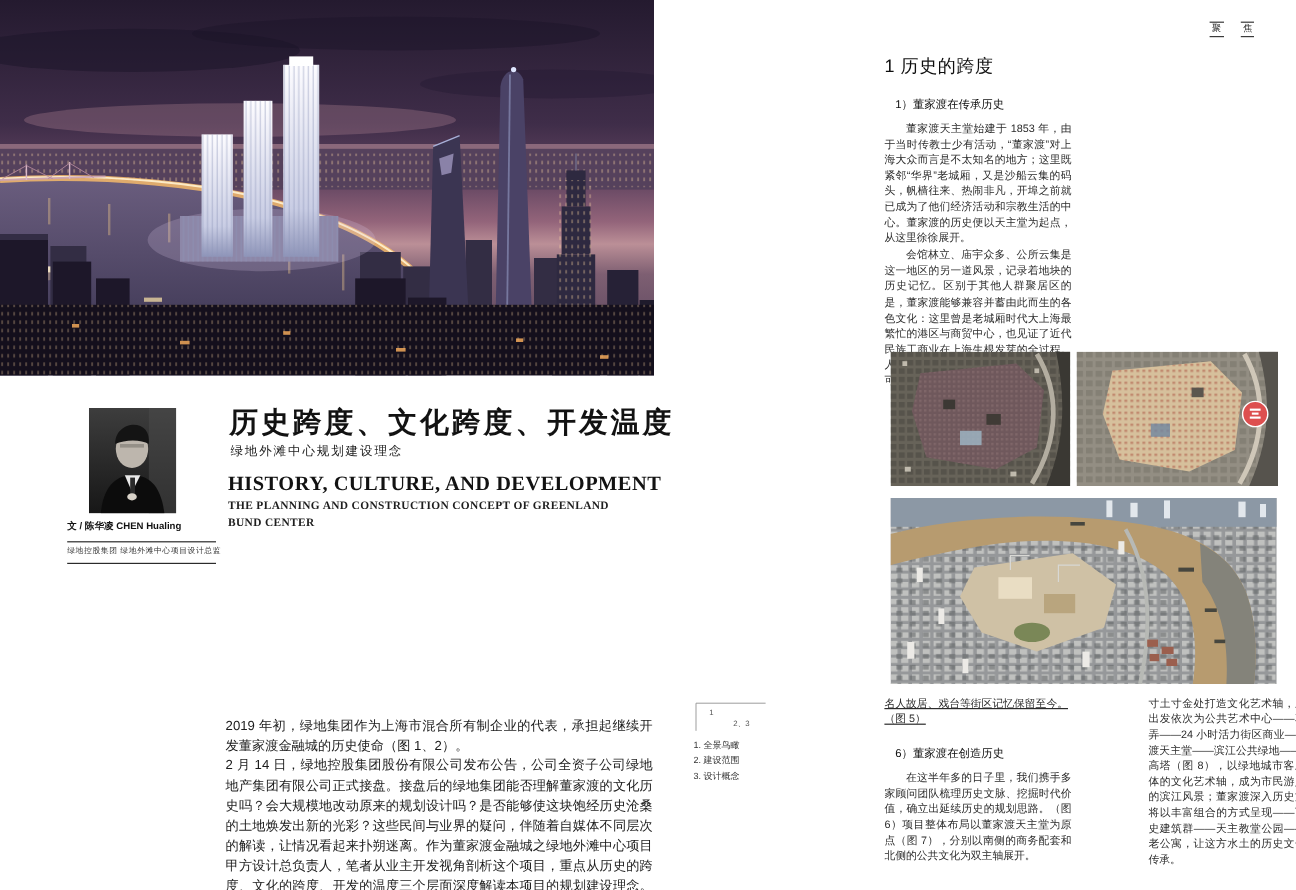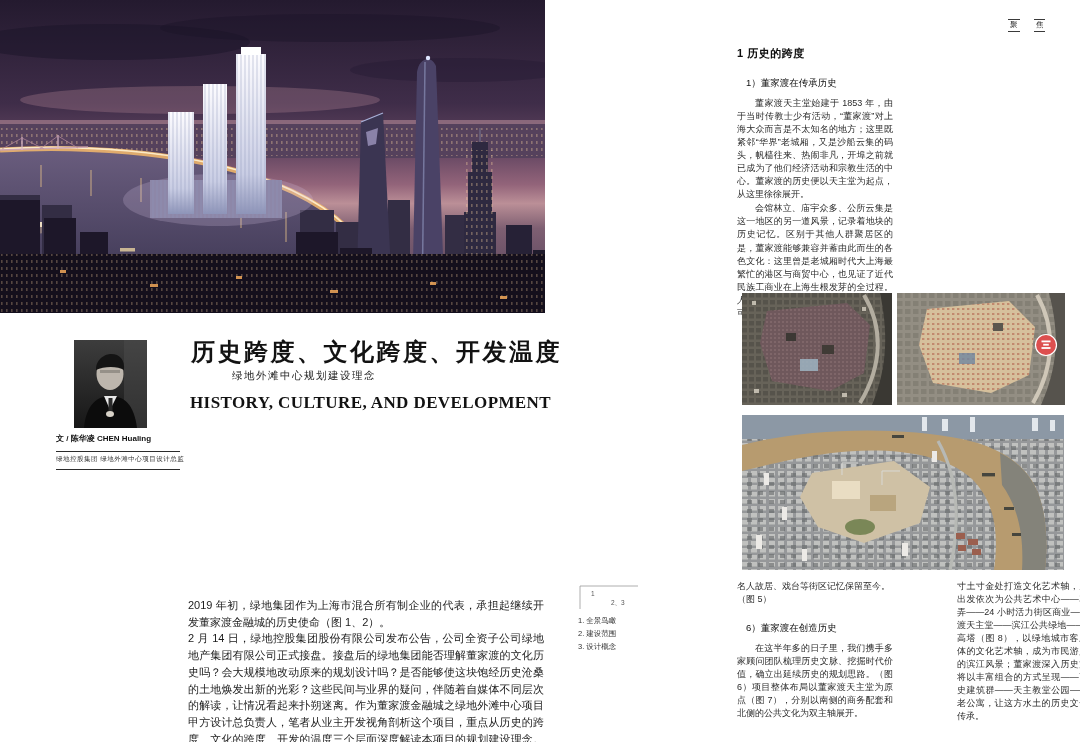--- a/index.html
+++ b/index.html
@@ -4,36 +4,36 @@
 <style>
   html,body{margin:0;padding:0;background:#ffffff;}
   .spread{position:relative;width:1080px;height:742px;background:#ffffff;overflow:hidden;
           font-family:"Liberation Sans","DejaVu Sans",sans-serif;color:#222;}
   .abs{position:absolute;}
   .photo{position:absolute;overflow:hidden;}
   .photo svg{display:block;}
 
   
   .title-cn{font-size:24px;font-weight:bold;letter-spacing:2.5px;color:#121212;white-space:nowrap;}
-  .sub-cn{font-size:10.5px;letter-spacing:1.5px;color:#1e1e1e;margin-left:40px;}
+  .sub-cn{font-size:10.5px;letter-spacing:1.5px;color:#1e1e1e;}
   .title-en{font-family:"Liberation Serif","DejaVu Serif",serif;font-weight:bold;font-size:17px;
             letter-spacing:.4px;color:#121212;white-space:nowrap;text-align:center;}
   .sub-en{font-family:"Liberation Serif","DejaVu Serif",serif;font-weight:bold;font-size:9.5px;
           letter-spacing:.3px;line-height:1.45;color:#1e1e1e;width:336px;}
   .byline{font-size:8px;font-weight:bold;color:#111;}
   .jobline{font-size:6.5px;color:#333;letter-spacing:.5px;}
   .rule{position:absolute;height:1px;background:#2b2b2b;}
   .intro{font-size:11px;line-height:1.52;text-align:justify;color:#1b1b1b;}
   .intro p{margin:0;}
 
   
-  .colh1{font-size:11px;font-weight:bold;color:#0f0f0f;margin:0 0 16px 0;letter-spacing:.5px;}
+  .colh1{font-size:15px;font-weight:normal;color:#0f0f0f;margin:0 0 16px 0;letter-spacing:.5px;}
   .colh2{font-size:9.5px;font-weight:normal;color:#0f0f0f;margin:16px 0 7px 0;padding-left:9px;}
   .colp{font-size:9px;line-height:1.45;text-align:justify;color:#2b2b2b;margin:0 0 1px 0;text-indent:2em;}
-  .caption{font-size:9px;line-height:1.45;color:#2b2b2b;margin:0 0 12px 0;}
+  .caption{font-size:9px;line-height:1.45;color:#2b2b2b;margin:0 0 12px 0;text-decoration:underline;}
   .figcap{font-size:7.5px;line-height:1.75;color:#333;}
   .tagwrap{position:absolute;top:13px;left:998px;}
   .tagchar{display:inline-block;font-size:7.5px;color:#1a1a1a;border-top:1px solid #3a3a3a;
            border-bottom:1px solid #3a3a3a;padding:1px 2px 2px 2px;margin-left:10px;line-height:1.1;}
 </style>
 </head>
 <body>
 
 <div class="spread">
 
@@ -173,20 +173,21 @@
   </div>
 
   <div class="abs byline" style="left:56px;top:433px;">文 / 陈华凌  CHEN Hualing</div>
   <div class="rule" style="left:56px;top:451px;width:124px;"></div>
   <div class="abs jobline" style="left:56px;top:455px;width:130px;">绿地控股集团 绿地外滩中心项目设计总监</div>
   <div class="rule" style="left:56px;top:469px;width:124px;"></div>
 
   <div class="abs title-cn" style="left:191px;top:336px;">历史跨度、文化跨度、开发温度</div>
   <div class="abs sub-cn" style="left:192px;top:369px;">绿地外滩中心规划建设理念</div>
   <div class="abs title-en" style="left:190px;top:393px;">HISTORY, CULTURE, AND DEVELOPMENT</div>
+  <div class="abs sub-en" style="left:190px;top:416px;">THE PLANNING AND CONSTRUCTION CONCEPT OF GREENLAND BUND CENTER</div>
 
   <div class="abs intro" style="left:188px;top:597px;width:356px;">
     <p>2019 年初，绿地集团作为上海市混合所有制企业的代表，承担起继续开发董家渡金融城的历史使命（图 1、2）。</p>
     <p>2 月 14 日，绿地控股集团股份有限公司发布公告，公司全资子公司绿地地产集团有限公司正式接盘。接盘后的绿地集团能否理解董家渡的文化历史吗？会大规模地改动原来的规划设计吗？是否能够使这块饱经历史沧桑的土地焕发出新的光彩？这些民间与业界的疑问，伴随着自媒体不同层次的解读，让情况看起来扑朔迷离。作为董家渡金融城之绿地外滩中心项目甲方设计总负责人，笔者从业主开发视角剖析这个项目，重点从历史的跨度、文化的跨度、开发的温度三个层面深度解读本项目的规划建设理念。（图 3）</p>
   </div>
 
   <div class="abs" style="left:578px;top:583px;">
     <svg width="64" height="28" viewBox="0 0 64 28">
       <path d="M2,26 L2,3 L60,3" fill="none" stroke="#999" stroke-width="0.8"></path>
       <text x="13" y="13" font-size="6.5" fill="#555">1</text>

